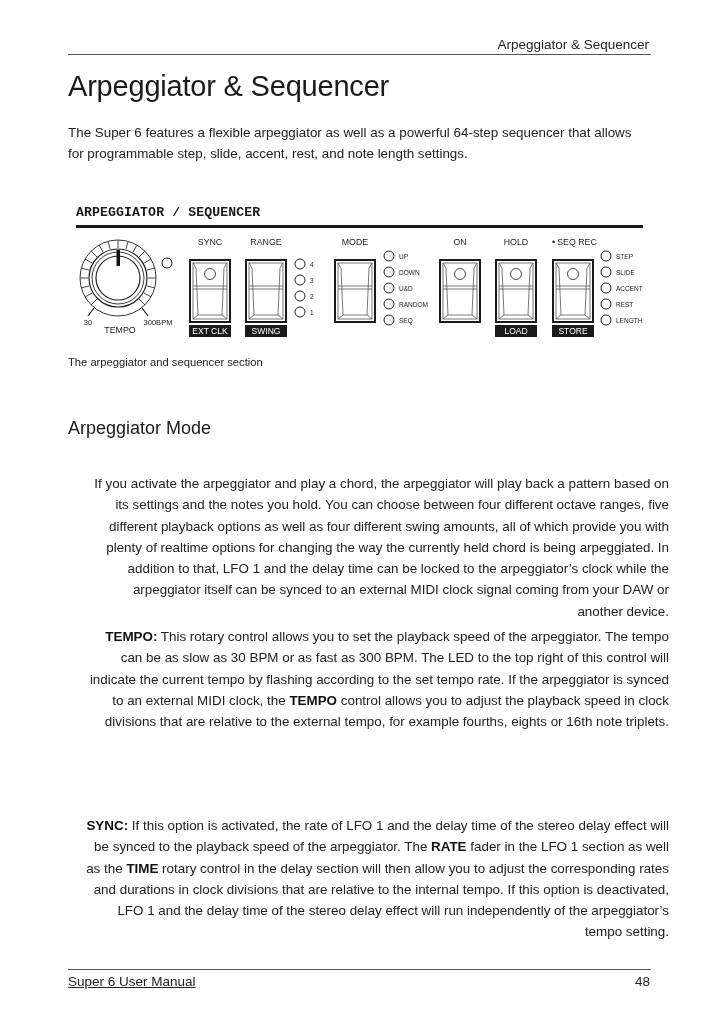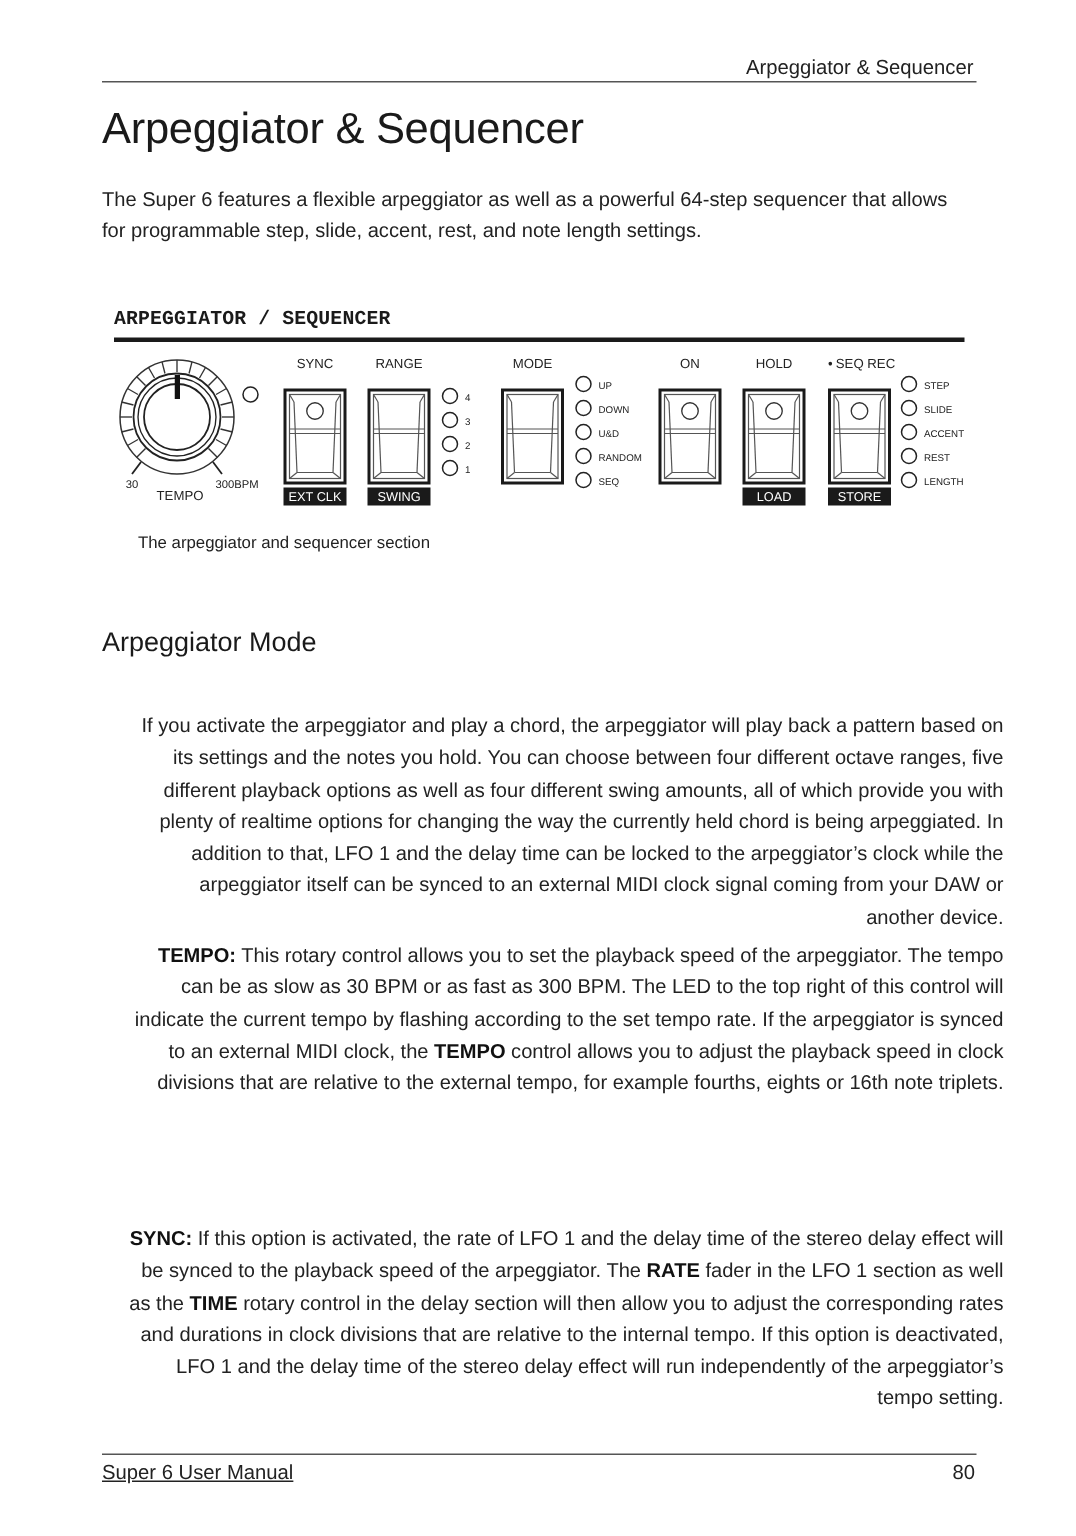--- a/index.html
+++ b/index.html
@@ -7,21 +7,21 @@
          font-family: "Liberation Sans", sans-serif; color: #1f1f1f; }
   .running-header { position: absolute; left: 68px; top: 36px; width: 583px; height: 18px;
                     border-bottom: 1px solid #555; }
   .running-header span { position: absolute; right: 2px; top: 1px; font-size: 13.5px; color: #222; }
   h1 { position: absolute; left: 68px; top: 70px; margin: 0; font-size: 29px; font-weight: normal;
        color: #1a1a1a; letter-spacing: -0.2px; }
   .intro { position: absolute; left: 68px; top: 122px; width: 580px; font-size: 13.4px; line-height: 21px; margin: 0; color: #222; }
   .panel-title { position: absolute; left: 76px; top: 205px; font-size: 13.2px; font-weight: bold; color: #1a1a1a; letter-spacing: 0.1px; font-family: Liberation Mono, monospace; }
   .panel-rule { position: absolute; left: 76px; top: 225px; width: 567px; height: 3px; background: #1a1a1a; }
   .diagram { position: absolute; left: 70px; top: 228px; width: 580px; height: 120px; }
-  .caption { position: absolute; left: 68px; top: 356px; font-size: 11.2px; color: #222; margin-left: 24px; }
+  .caption { position: absolute; left: 68px; top: 356px; font-size: 11.2px; color: #222; }
   h2 { position: absolute; left: 68px; top: 418px; margin: 0; font-size: 18px; font-weight: normal; color: #1a1a1a; }
   .para { position: absolute; left: 68px; width: 585px; font-size: 13.4px; line-height: 21.3px; margin: 16px; color: #222; text-align: right; }
   .para b { font-weight: bold; color: #111; }
   .p1 { top: 457px; }
   .p2 { top: 610px; }
   .p3 { top: 799px; }
   .footer-rule { position: absolute; left: 68px; top: 969px; width: 583px; height: 1px; background: #555; }
   .footer-left { position: absolute; left: 68px; top: 974px; font-size: 13.5px; color: #222; text-decoration: underline; }
   .footer-right { position: absolute; right: 67px; top: 974px; font-size: 13.5px; color: #222; }
   svg text { font-family: "Liberation Sans", sans-serif; }
@@ -174,13 +174,13 @@
 <h2>Arpeggiator Mode</h2>
 
 <p class="para p1">If you activate the arpeggiator and play a chord, the arpeggiator will play back a pattern based on its settings and the notes you hold. You can choose between four different octave ranges, five different playback options as well as four different swing amounts, all of which provide you with plenty of realtime options for changing the way the currently held chord is being arpeggiated. In addition to that, LFO 1 and the delay time can be locked to the arpeggiator’s clock while the arpeggiator itself can be synced to an external MIDI clock signal coming from your DAW or another device.</p>
 
 <p class="para p2"><b>TEMPO:</b><span> This rotary control allows you to set the playback speed of the arpeggiator. The tempo can be as slow as 30 BPM or as fast as 300 BPM. The LED to the top right of this control will indicate the current tempo by flashing according to the set tempo rate. If the arpeggiator is synced to an external MIDI clock, the </span><b>TEMPO</b><span> control allows you to adjust the playback speed in clock divisions that are relative to the external tempo, for example fourths, eights or 16th note triplets.</span></p>
 
 <p class="para p3"><b>SYNC:</b><span> If this option is activated, the rate of LFO 1 and the delay time of the stereo delay effect will be synced to the playback speed of the arpeggiator. The </span><b>RATE</b><span> fader in the LFO 1 section as well as the </span><b>TIME</b><span> rotary control in the delay section will then allow you to adjust the corresponding rates and durations in clock divisions that are relative to the internal tempo. If this option is deactivated, LFO 1 and the delay time of the stereo delay effect will run independently of the arpeggiator’s tempo setting.</span></p>
 
 <div class="footer-rule"></div>
 <div class="footer-left">Super 6 User Manual</div>
-<div class="footer-right">80</div>
+<div class="footer-right">48</div>
 
 </body></html>

